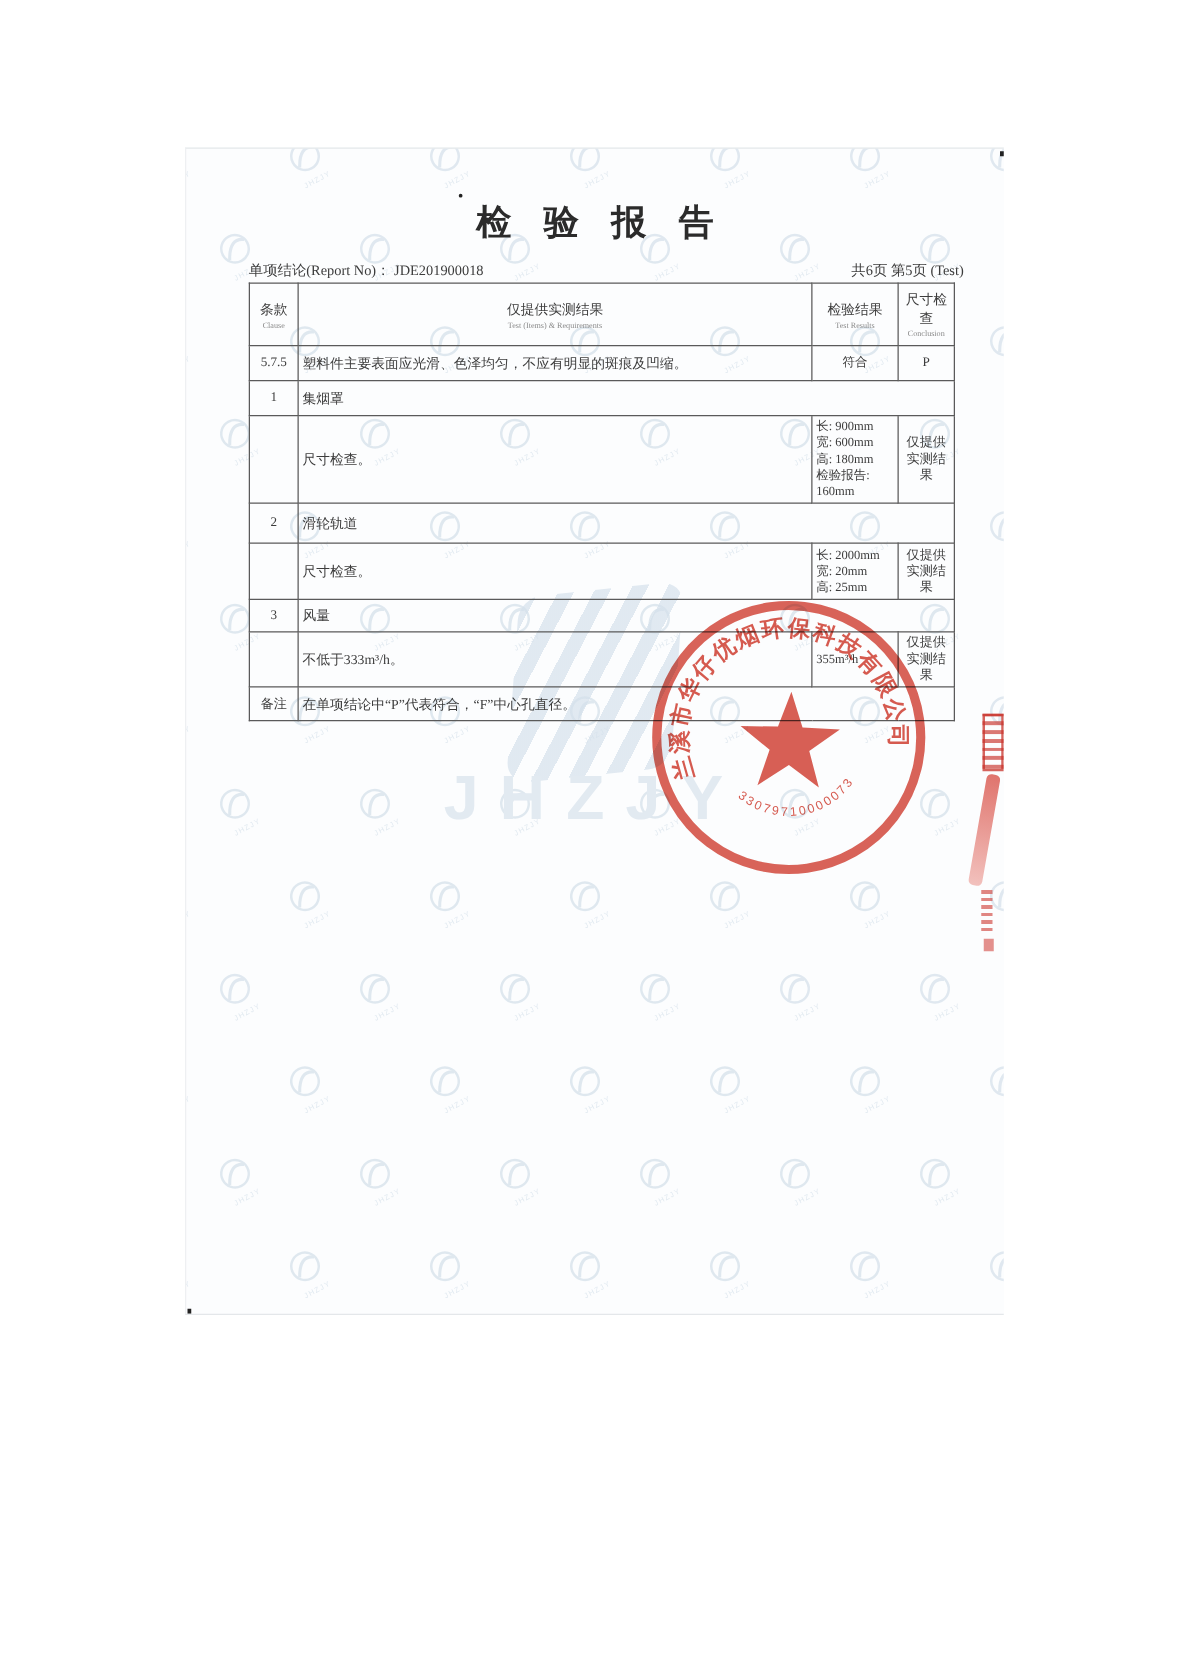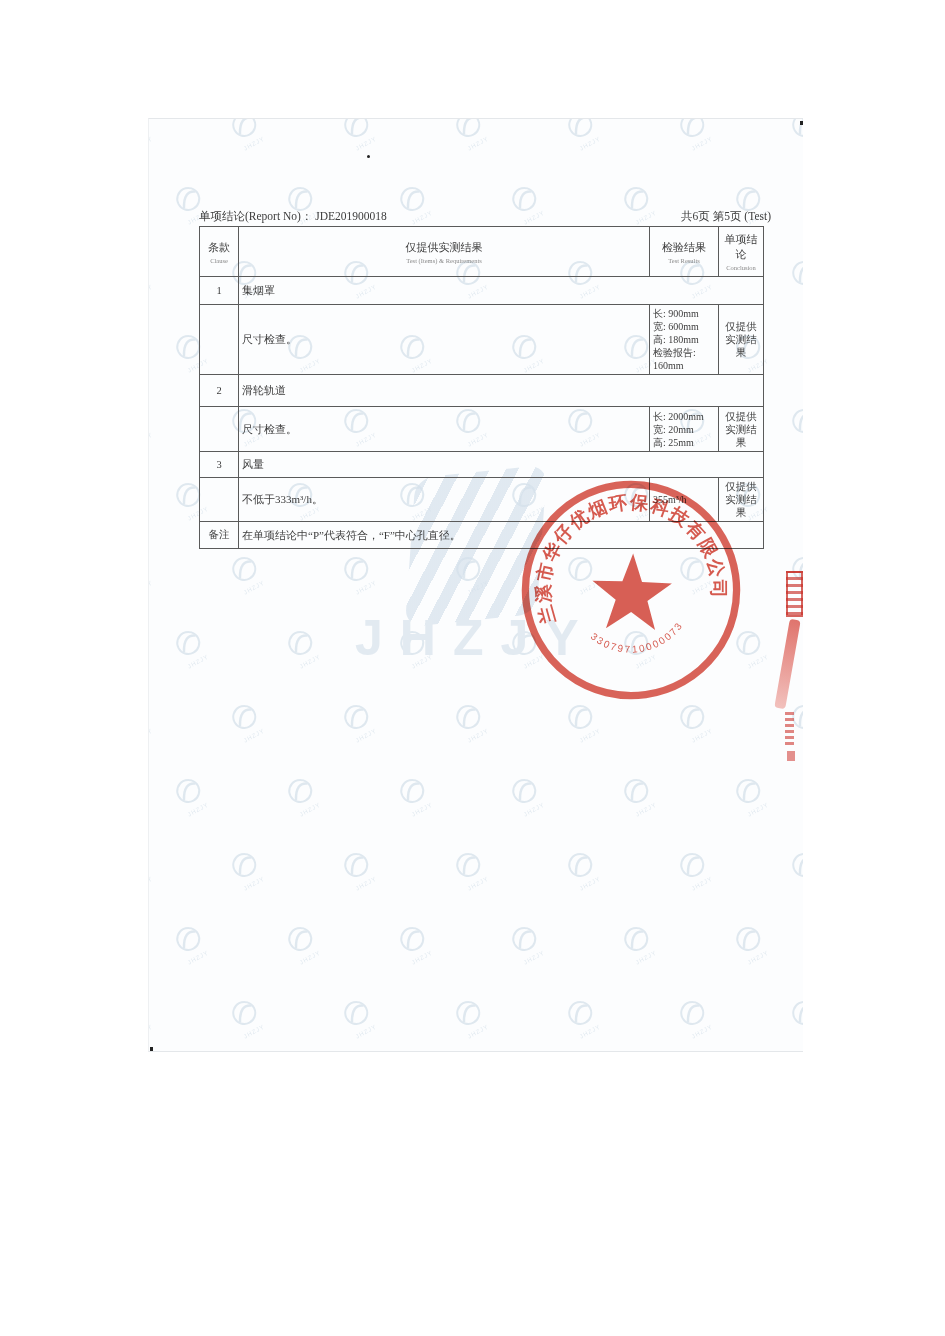--- a/index.html
+++ b/index.html
@@ -682,20 +682,21 @@
             <circle cx="17" cy="15" r="11" stroke-width="2"></circle>
             <path d="M9 21 Q17 5 27 12" stroke-width="2.5"></path>
           </g>
           <text x="17" y="38" font-size="6" fill="#c9d8e4" text-anchor="middle" letter-spacing="1" font-family="'Liberation Sans',sans-serif">JHZJY</text>
         </svg></div>
     </div>
 
   <div class="wm-big-logo"></div>
   <div class="wm-big-text">JHZJY</div>
 
+  <div class="title-cn">检验报告</div>
 
   <div class="meta-row">
     <span>
       <span>单项结论(Report No)：</span>
       <span>JDE201900018</span>
     </span>
     <span>共6页 第5页 (Test)</span>
   </div>
 
   <table class="report">
@@ -713,25 +714,31 @@
       </th>
       <th>
         <span class="cn">仅提供实测结果</span>
         <span class="en">Test (Items) &amp; Requirements</span>
       </th>
       <th>
         <span class="cn">检验结果</span>
         <span class="en">Test Results</span>
       </th>
       <th>
-        <span class="cn">单项结论</span>
+        <span class="cn">尺寸检查</span>
         <span class="en">Conclusion</span>
       </th>
     </tr>
 
+    <tr style="height:28px">
+      <td class="clause">5.7.5</td>
+      <td class="item">塑料件主要表面应光滑、色泽均匀，不应有明显的斑痕及凹缩。</td>
+      <td class="result center">符合</td>
+      <td class="concl">P</td>
+    </tr>
 
     <tr style="height:28px">
       <td class="clause">1</td>
       <td class="item" colspan="3">集烟罩</td>
     </tr>
 
     <tr style="height:69px">
       <td class="clause"></td>
       <td class="item">尺寸检查。</td>
       <td class="result">长: 900mm

